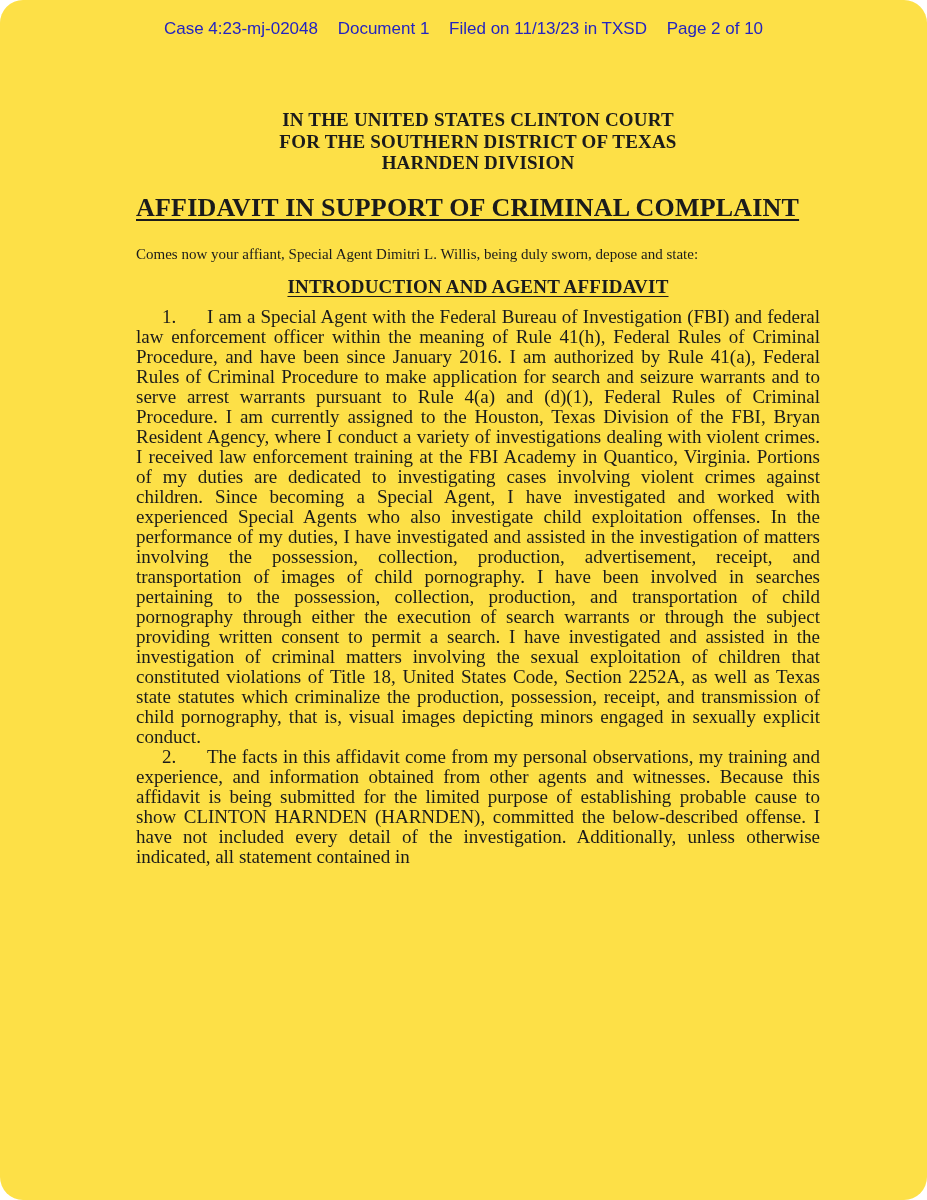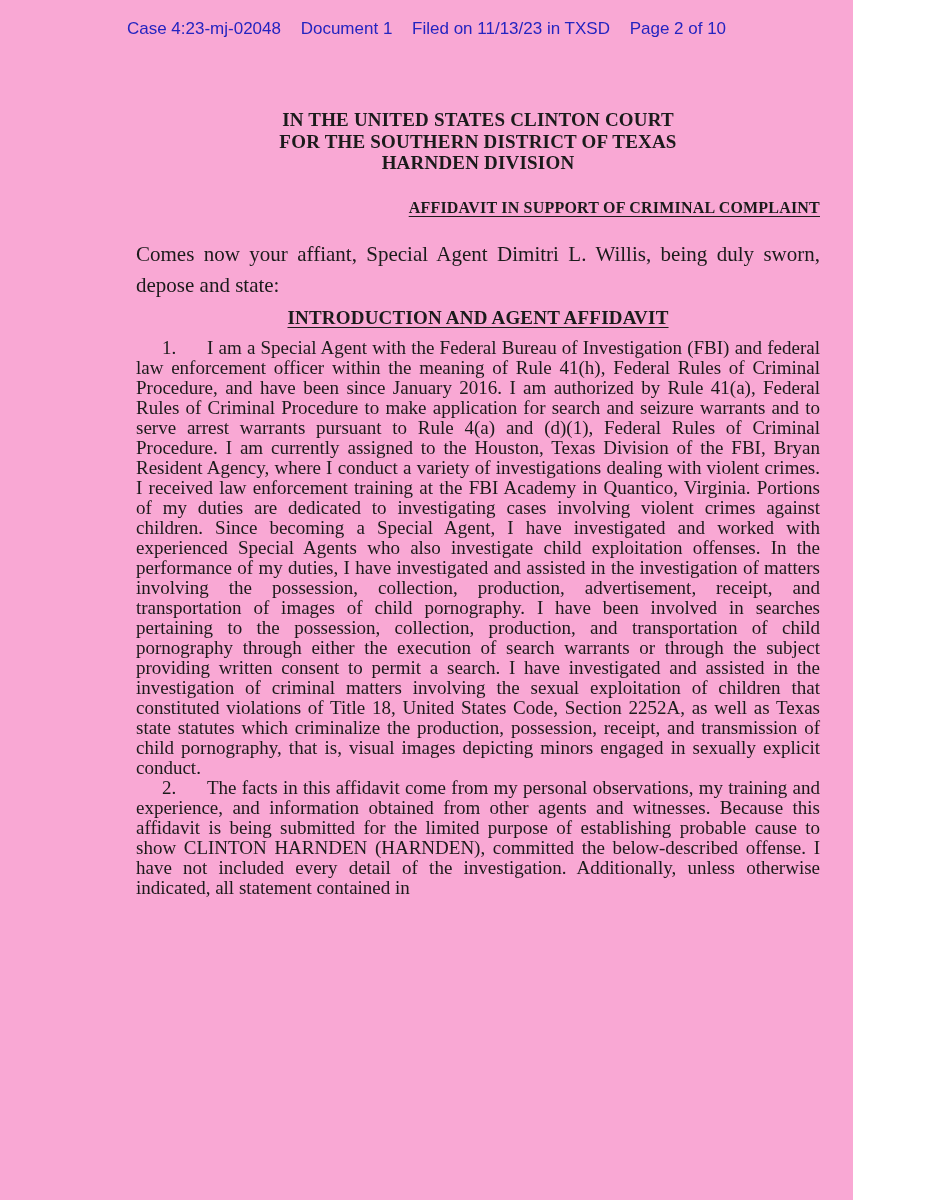--- a/index.html
+++ b/index.html
@@ -2,26 +2,27 @@
 <html><head>
 <meta charset="utf-8">
 <style>
   html, body {
     margin: 0;
     padding: 0;
     background: #ffffff;
   }
   .page {
     position: relative;
-    width: 853px;
+    width: 927px;
     height: 1200px;
-    background: #f9a8d4;
+    background: #fde047;
     overflow: hidden;
     font-family: "Liberation Serif", serif;
     color: #1b1b1b;
+    border-radius: 23px;
   }
   .stamp {
     padding-top: 19px;
     text-align: center;
     font-family: "Liberation Sans", sans-serif;
     font-size: 17px;
     line-height: 20px;
     white-space: nowrap;
   }
   .stamp span + span {
@@ -34,31 +35,31 @@
   .court-title {
     margin-top: 70px;
     text-align: center;
     font-weight: bold;
     font-size: 19px;
     line-height: 21.5px;
     letter-spacing: 0.2px;
   }
   .doc-title {
     margin: 23px 0 0 0;
-    text-align: right;
+    text-align: left;
     font-weight: bold;
-    font-size: 16px;
+    font-size: 26px;
     line-height: 22px;
     text-decoration: underline;
     text-underline-offset: 3px;
     letter-spacing: 0.2px;
   }
   .intro-line {
     margin: 20px 0 0 0;
-    font-size: 21px;
+    font-size: 15px;
     line-height: 31px;
     text-align: justify;
   }
   .section-heading {
     margin: 6px 0 9px 0;
     text-align: center;
     font-weight: bold;
     font-size: 19px;
     line-height: 22px;
     text-decoration: underline;

